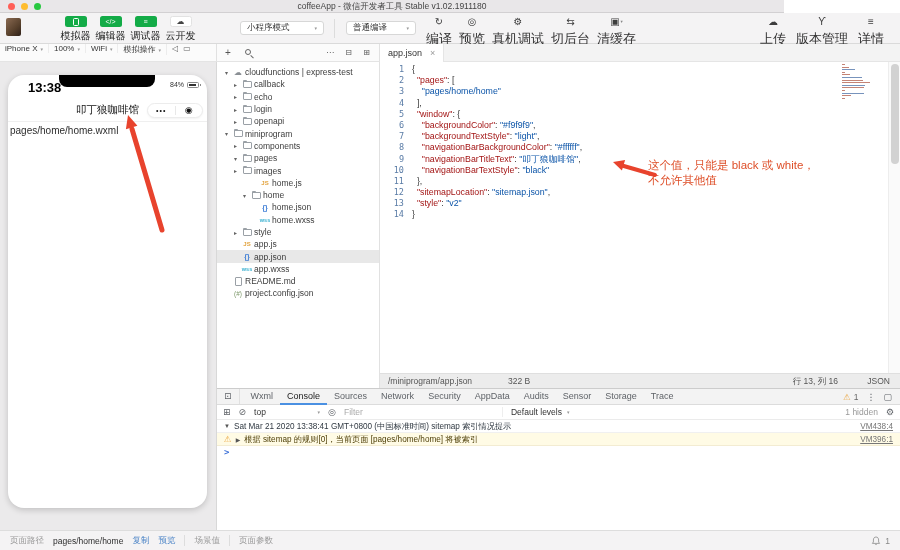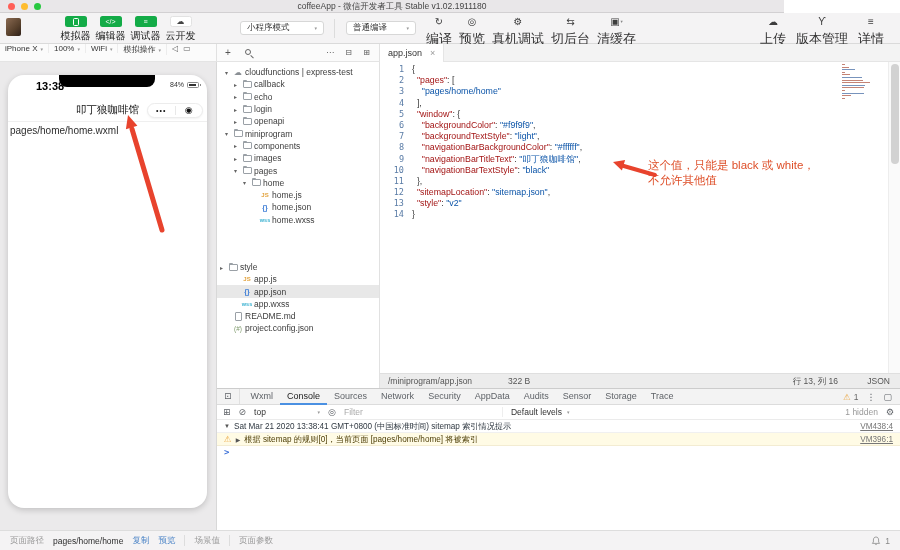--- a/index.html
+++ b/index.html
@@ -43,21 +43,21 @@
 .ehicon{position:absolute;top:0;line-height:18px;font-size:10px;color:#555;}
 #magnifier{position:absolute;left:28px;top:5px;width:6px;height:6px;border:1px solid #666;border-radius:50%;}
 #magnifier::after{content:"";position:absolute;left:5px;top:5px;width:4px;height:1px;background:#666;transform:rotate(45deg);transform-origin:0 0;}
 #editor-tabbar{position:absolute;left:380px;top:44px;width:520px;height:18px;background:#f3f3f3;border-bottom:1px solid #e5e5e5;}
 #active-tab{position:absolute;left:0;top:0;height:18px;padding:0 8px;background:#fff;border-right:1px solid #e5e5e5;display:flex;align-items:center;gap:8px;font-size:9px;color:#333;}
 .tabclose{color:#999;font-size:9px;}
 
 #simulator{position:absolute;left:0;top:62px;width:217px;height:468px;background:#ebeaeb;border-right:1px solid #d8d8d8;overflow:hidden;}
 #phone{position:absolute;left:8px;top:13px;width:199px;height:433px;background:#fff;border-radius:16px;box-shadow:0 2px 6px rgba(0,0,0,.18);}
 #notch{position:absolute;left:51px;top:0;width:96px;height:12px;background:#000;border-radius:0 0 8px 8px;}
-#sim-time{position:absolute;left:28px;top:5px;font-size:11px;font-weight:bold;color:#000;}
+#sim-time{position:absolute;left:20px;top:5px;font-size:13px;font-weight:bold;color:#000;}
 #sim-batt-group{position:absolute;right:8px;top:6px;display:flex;align-items:center;gap:3px;}
 #sim-batt-pct{font-size:7px;color:#333;}
 .bat{width:12px;height:6px;border:1px solid #8a8a8a;border-radius:1.5px;position:relative;}
 .bat::before{content:"";position:absolute;left:1px;top:1px;width:7px;height:2px;background:#333;height:2.5px;}
 .bat::after{content:"";position:absolute;right:-3px;top:1px;width:1.5px;height:2.5px;background:#8a8a8a;}
 #navbar{position:absolute;left:0;top:17px;width:199px;height:30px;border-bottom:1px solid #efefef;}
 #nav-title{position:absolute;left:0;top:11px;width:100%;text-align:center;font-size:10.5px;color:#111;font-weight:500;}
 #capsule{position:absolute;right:4px;top:11px;width:56px;height:15px;border:1px solid #ececec;border-radius:8px;background:#fff;display:flex;align-items:center;box-shadow:0 1px 2px rgba(0,0,0,.05);}
 #capsule-more{flex:1;text-align:center;font-size:7px;letter-spacing:1px;color:#111;}
 #capsule-div{width:1px;height:9px;background:#e8e8e8;}
@@ -323,56 +323,56 @@
         <span class="tlab">miniprogram</span>
       </div>
       <div class="trow" style="padding-left: 14px;">
         <span class="tarrow">▸</span>
         <span class="ticon folder-icon">
           <span class="folder-box"></span>
         </span>
         <span class="tlab">components</span>
       </div>
       <div class="trow" style="padding-left: 14px;">
-        <span class="tarrow">▸</span>
-        <span class="ticon folder-icon">
-          <span class="folder-box"></span>
-        </span>
-        <span class="tlab">images</span>
-      </div>
-      <div class="trow" style="padding-left: 14px;">
         <span class="tarrow">▾</span>
         <span class="ticon folder-open-icon">
           <span class="folder-box"></span>
         </span>
         <span class="tlab">pages</span>
+      </div>
+      <div class="trow" style="padding-left: 14px;">
+        <span class="tarrow">▸</span>
+        <span class="ticon folder-icon">
+          <span class="folder-box"></span>
+        </span>
+        <span class="tlab">images</span>
+      </div>
+      <div class="trow" style="padding-left: 32px;">
+        <span class="tarrow"></span>
+        <span class="ticon js-icon">JS</span>
+        <span class="tlab">home.js</span>
       </div>
       <div class="trow" style="padding-left: 23px;">
         <span class="tarrow">▾</span>
         <span class="ticon folder-open-icon">
           <span class="folder-box"></span>
         </span>
         <span class="tlab">home</span>
       </div>
       <div class="trow" style="padding-left: 32px;">
         <span class="tarrow"></span>
-        <span class="ticon js-icon">JS</span>
-        <span class="tlab">home.js</span>
-      </div>
-      <div class="trow" style="padding-left: 32px;">
-        <span class="tarrow"></span>
         <span class="ticon json-icon">{}</span>
         <span class="tlab">home.json</span>
       </div>
       <div class="trow" style="padding-left: 32px;">
         <span class="tarrow"></span>
         <span class="ticon wxss-icon">wss</span>
         <span class="tlab">home.wxss</span>
       </div>
-      <div class="trow" style=" margin-top: 35px;">
+      <div class="trow" style="padding-left: 14px;">
         <span class="tarrow">▸</span>
         <span class="ticon folder-icon">
           <span class="folder-box"></span>
         </span>
         <span class="tlab">style</span>
       </div>
       <div class="trow" style="padding-left: 14px;">
         <span class="tarrow"></span>
         <span class="ticon js-icon">JS</span>
         <span class="tlab">app.js</span>

